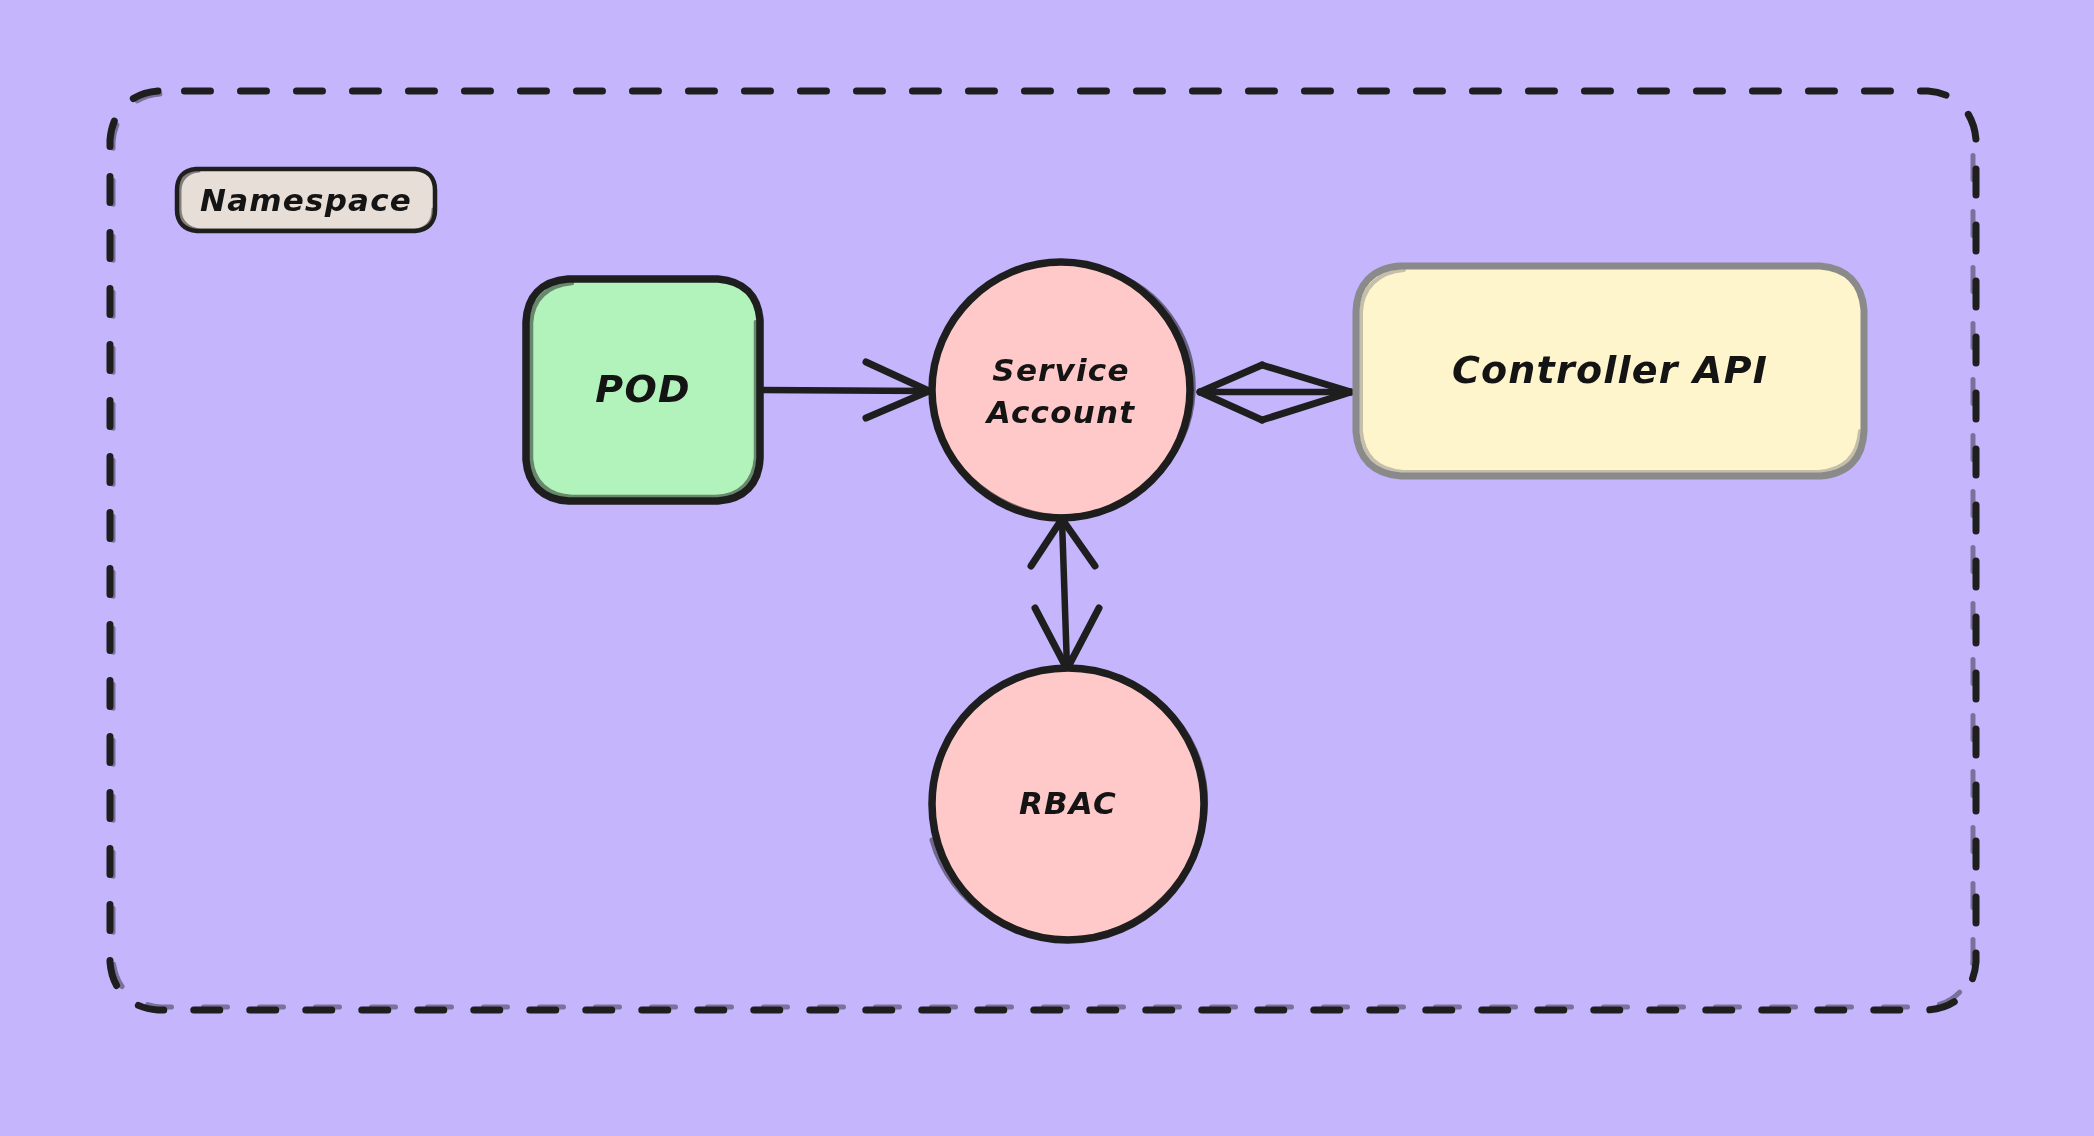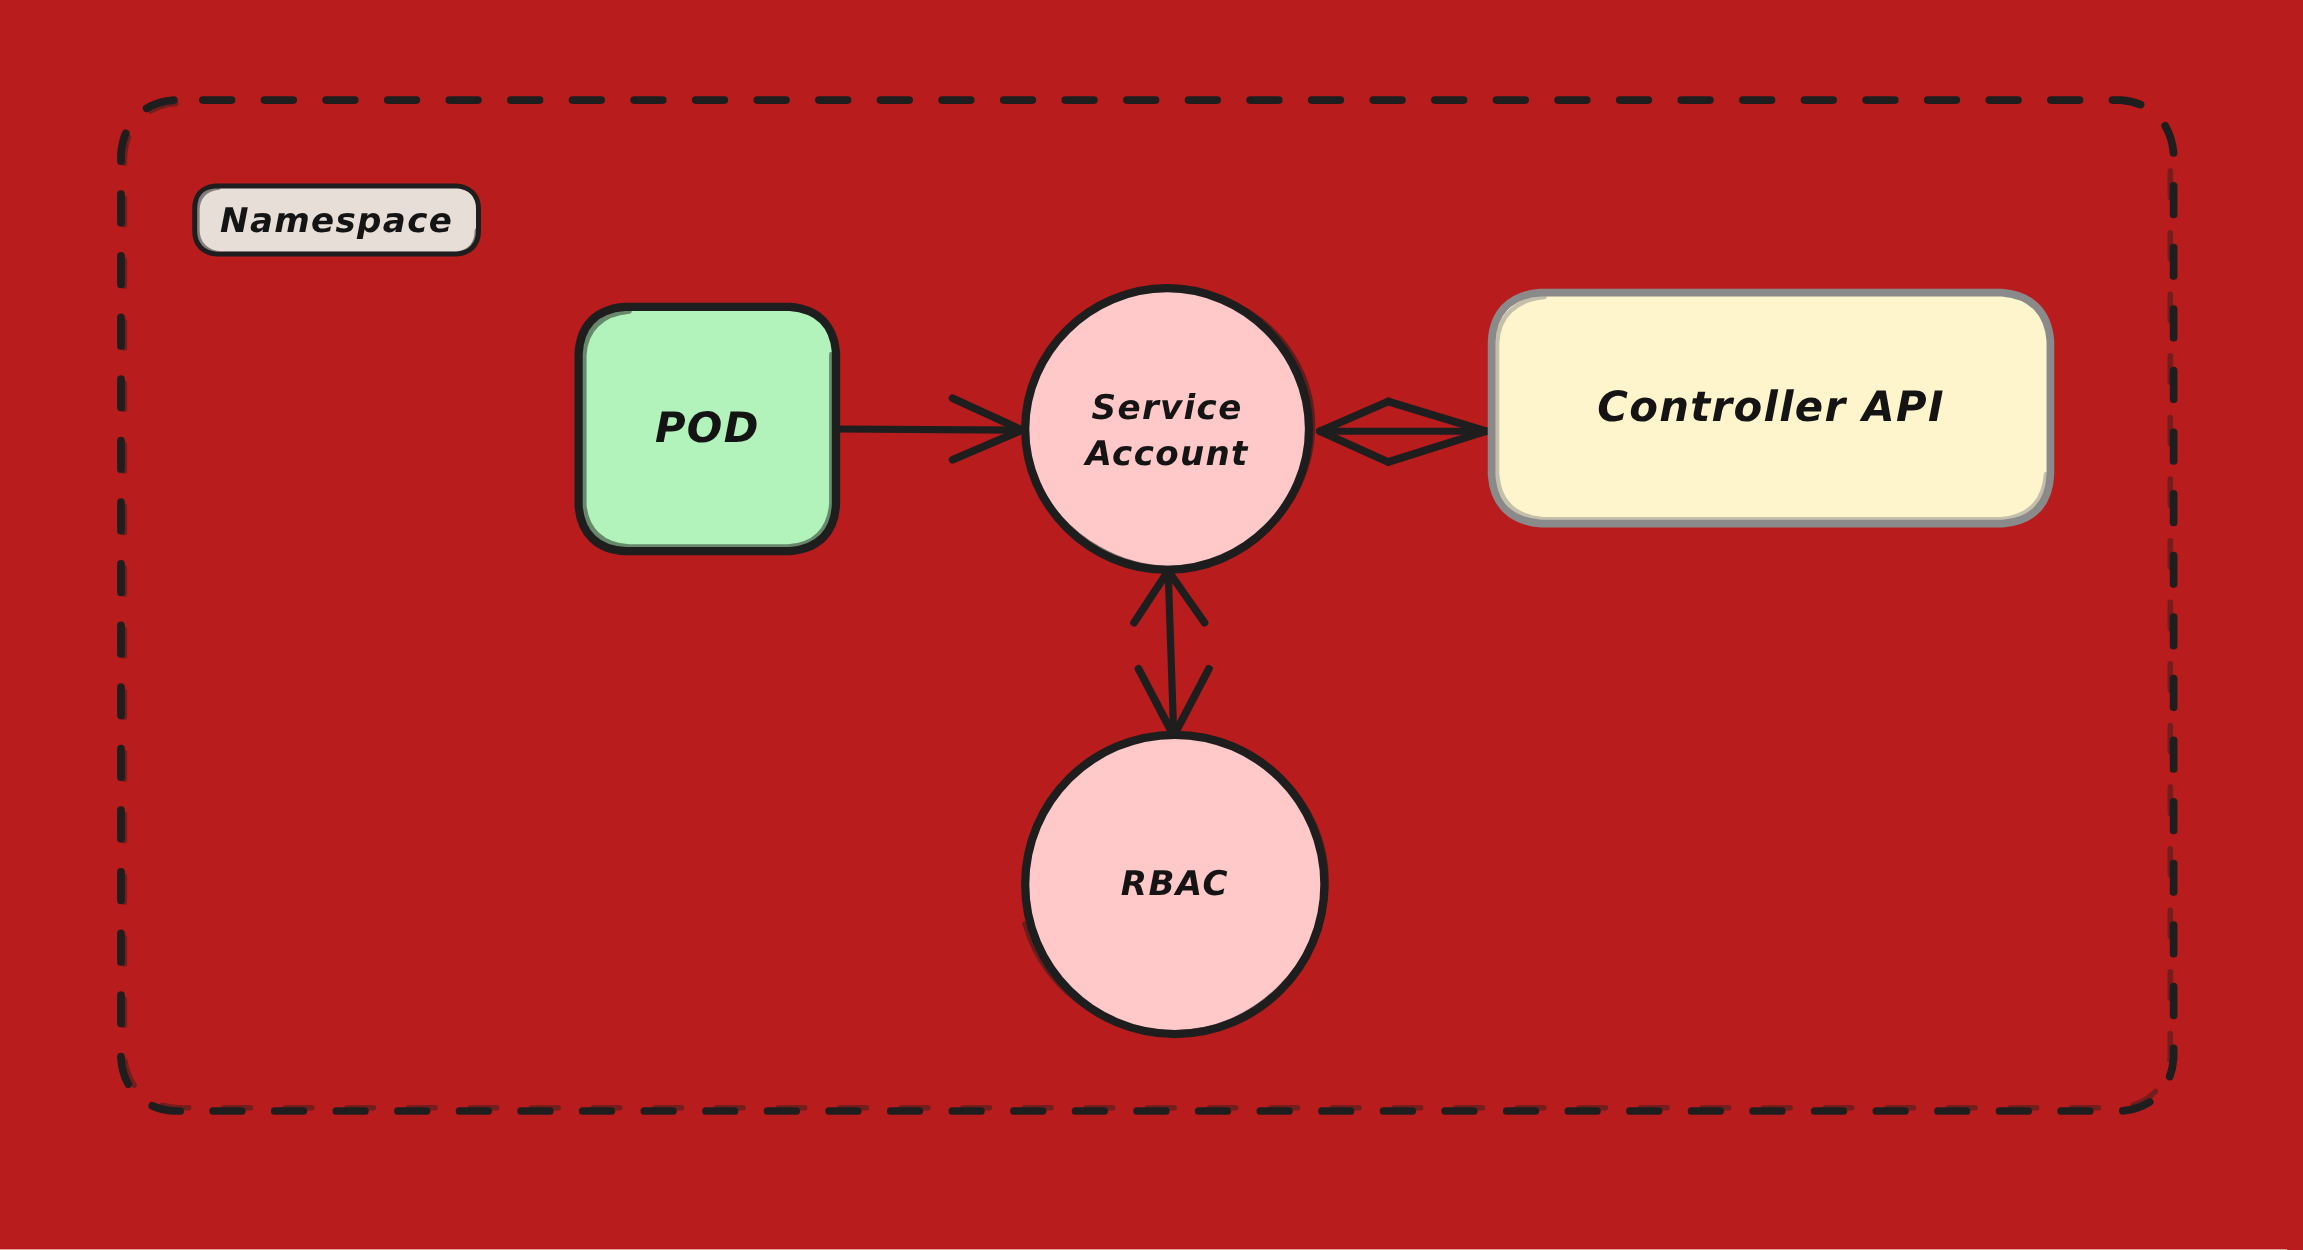--- a/index.html
+++ b/index.html
@@ -10,21 +10,21 @@
   body {
     width: 2094px;
     height: 1136px;
     overflow: hidden;
     font-family: "DejaVu Sans", sans-serif;
   }
   #diagram-root {
     position: relative;
     width: 2094px;
     height: 1136px;
-    background: #b91c1c;
+    background: #c4b5fd;
   }
   svg#diagram-svg {
     position: absolute;
     top: 0;
     left: 0;
     width: 2094px;
     height: 1136px;
     display: block;
   }
   .sketch-text {

